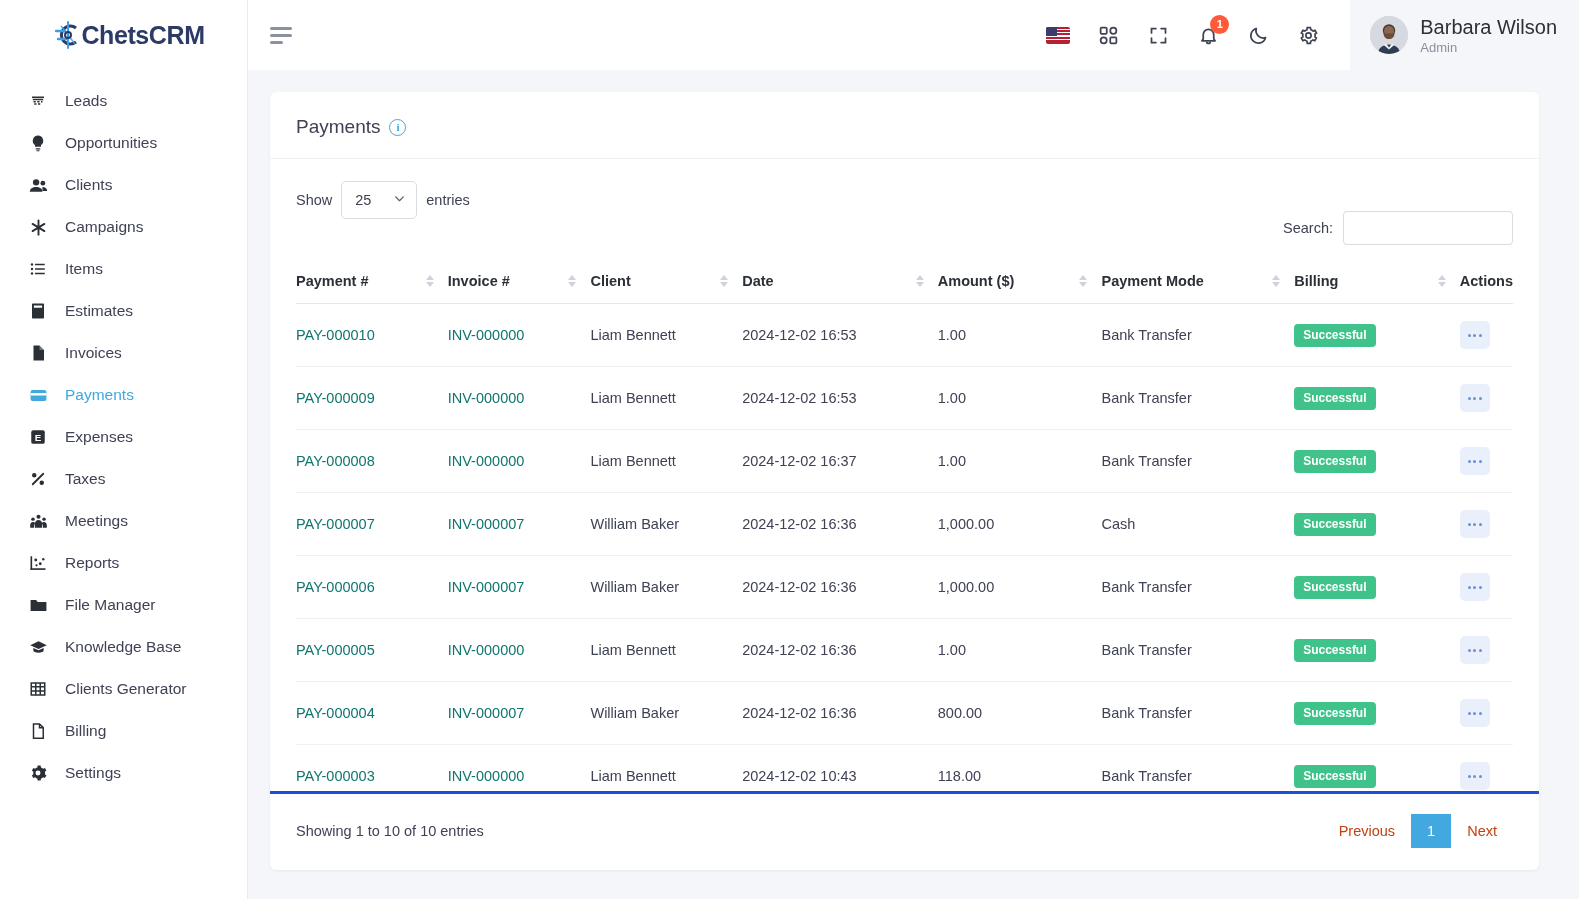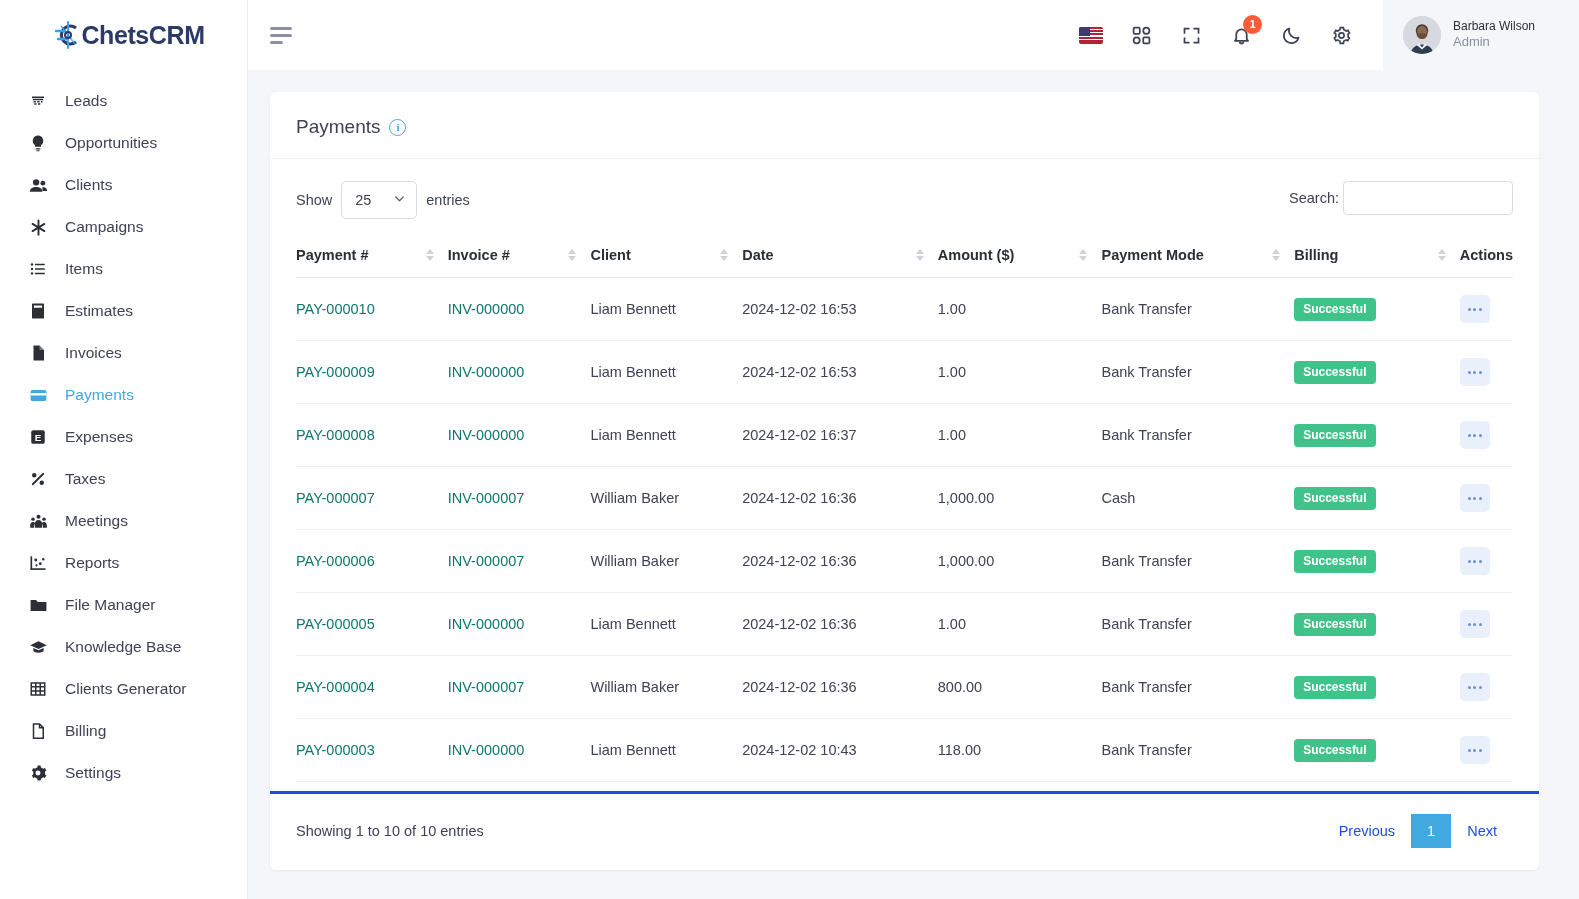--- a/index.html
+++ b/index.html
@@ -83,21 +83,21 @@
   .user-box {
     display: flex; align-items: center; gap: 12px;
     background: #f4f6f9; height: 70px; padding: 0 22px 0 20px;
     cursor: pointer; min-width: 196px;
   }
   .avatar {
     width: 38px; height: 38px; border-radius: 50%;
     background: #cfd4db; overflow: hidden; flex-shrink: 0;
     position: relative;
   }
-  .user-name { font-size: 12px; color: #2b2f36; line-height: 1.3; }
+  .user-name { font-size: 20px; color: #2b2f36; line-height: 1.3; }
   .user-role { font-size: 13px; color: #8a909c; line-height: 1.3; }
 
   
   .content { flex: 1; padding: 22px 40px 0 22px; overflow: hidden; }
   .card {
     background: #fff; border-radius: 6px;
     box-shadow: 0 1px 3px rgba(0,0,0,0.06);
     height: 778px; display: flex; flex-direction: column;
   }
   .card-head {
@@ -124,21 +124,21 @@
     appearance: none; -webkit-appearance: none;
     border: 1px solid #d8dde3; border-radius: 5px;
     padding: 9px 36px 9px 13px; font-size: 14.5px; color: #3f4254;
     background: #fff; font-family: "Liberation Sans", sans-serif;
     cursor: pointer; height: 38px; min-width: 76px;
   }
   .select-chev {
     position: absolute; right: 11px; top: 50%; transform: translateY(-50%);
     pointer-events: none; color: #5b6370;
   }
-  .search-wrap { display: flex; align-items: center; gap: 4px; font-size: 14.5px; color: #3f4254; }
+  .search-wrap { display: flex; align-items: center; gap: 10px; font-size: 14.5px; color: #3f4254; margin-top: 30px; }
   .search-input {
     border: 1px solid #d8dde3; border-radius: 4px;
     height: 34px; width: 170px; padding: 0 10px;
     font-size: 14px; font-family: "Liberation Sans", sans-serif;
     color: #3f4254; outline: none;
   }
 
   .table-scroll { flex: 1; padding: 0 26px; overflow: hidden; }
   table { width: 100%; border-collapse: collapse; }
   thead th {
@@ -176,21 +176,21 @@
   .action-btn span { width: 3px; height: 3px; border-radius: 50%; background: #6b8fd6; display: block; }
 
   .card-foot {
     display: flex; align-items: center; justify-content: space-between;
     padding: 20px 26px 22px 26px;
     border-top: 3px solid #1d4ed8;
   }
   .showing-text { font-size: 14.5px; color: #3f4254; }
   .pagination { display: flex; align-items: center; gap: 0; }
   .page-btn {
-    font-size: 14.5px; color: #1d4ed8; padding: 9px 16px;
+    font-size: 14.5px; color: #c2410c; padding: 9px 16px;
     cursor: pointer; background: transparent; border: none;
     font-family: "Liberation Sans", sans-serif;
   }
   .page-btn.num { color: #fff; background: #41a8e0; padding: 9px 16px; }
 </style>
 </head>
 <body>
 
 <div class="app">
 

